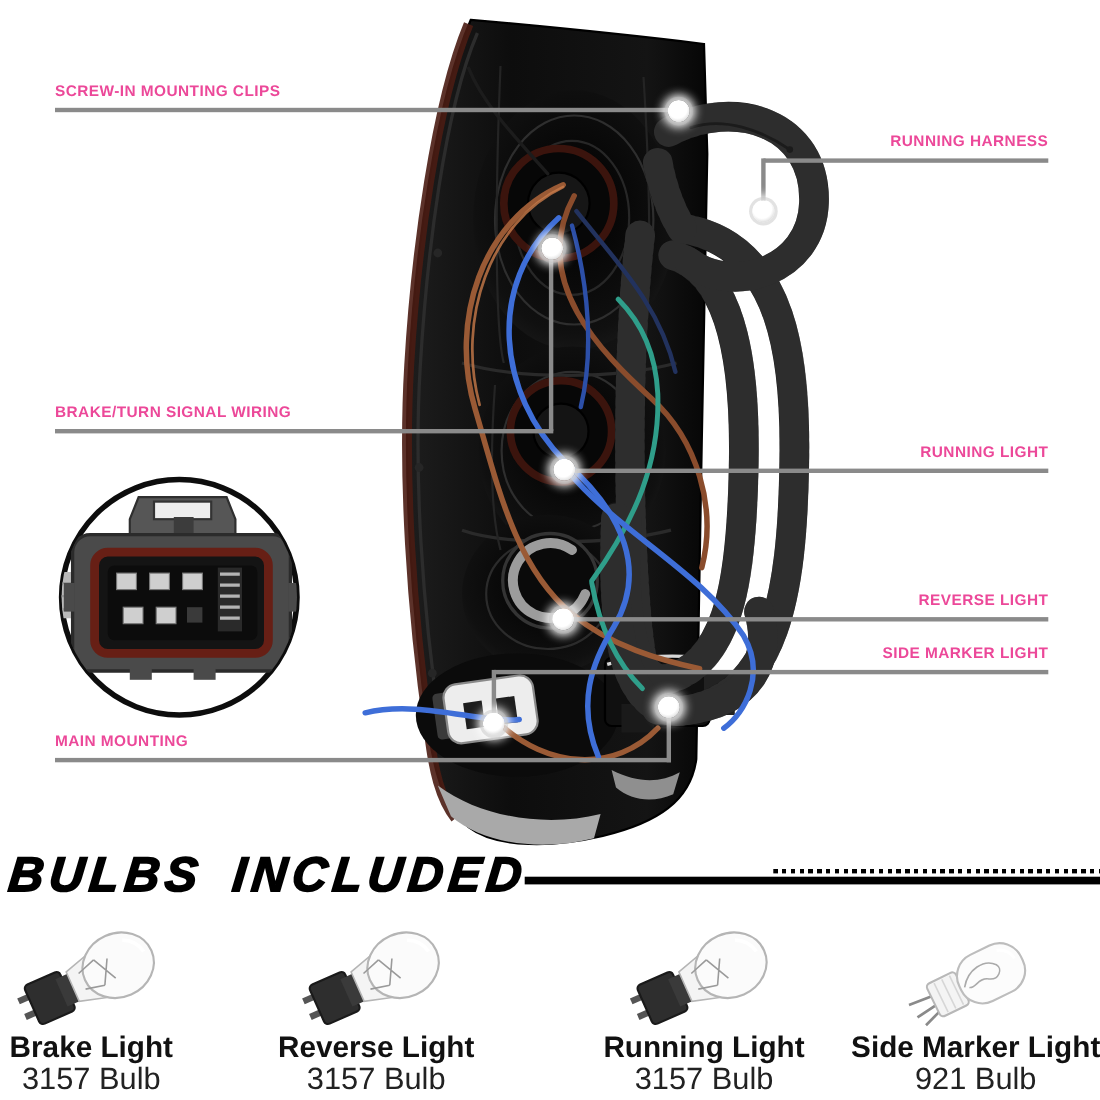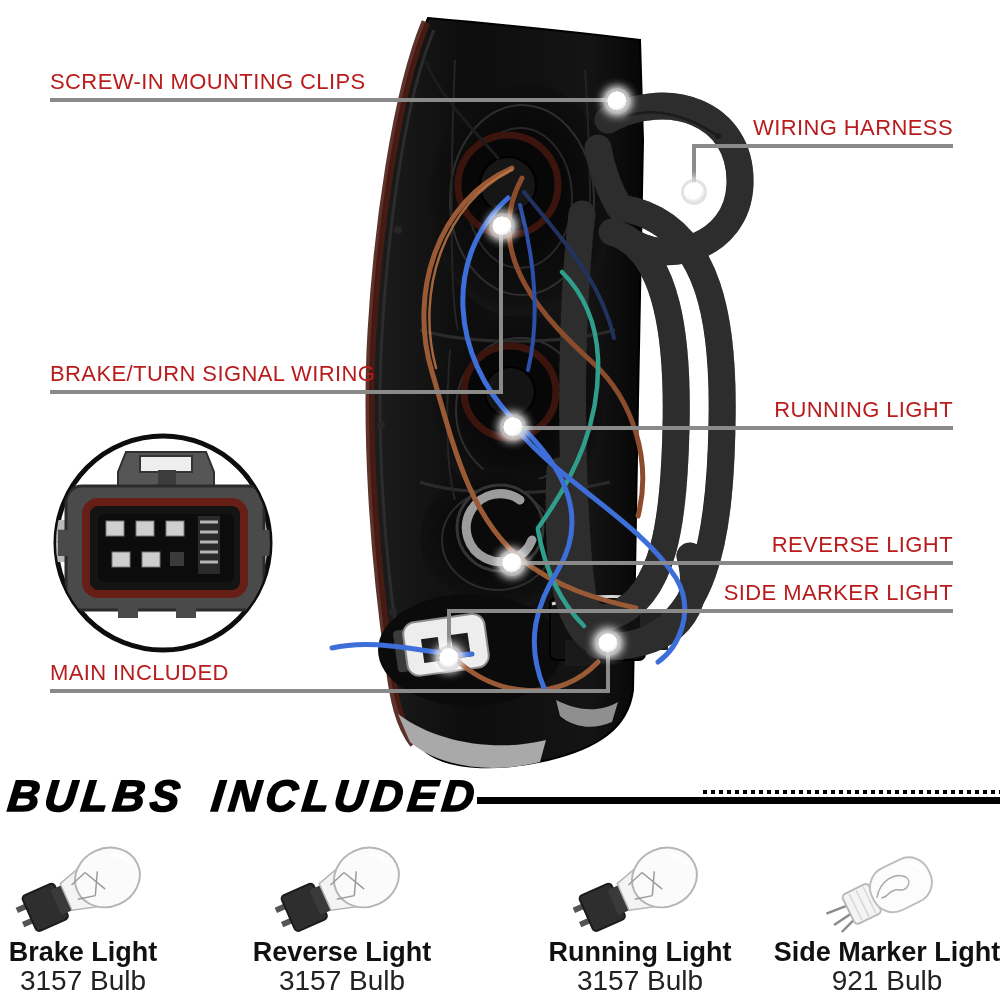--- a/index.html
+++ b/index.html
@@ -11,22 +11,22 @@
   .hline,.vline{position:absolute;background:#8a8a8a;z-index:3;}
   .hline{height:4px;}
   .vline{width:4px;}
   .dot{
     position:absolute;width:20px;height:20px;border-radius:50%;
     background:radial-gradient(circle at 45% 40%, #ffffff 0 52%, #f2f2f2 62%, #d9d9d9 78%, rgba(255,255,255,0) 80%);
     box-shadow:0 0 0 3px rgba(190,190,190,.45), 0 0 9px 5px rgba(255,255,255,.95);
     z-index:4;
   }
   .lbl{
-    position:absolute;z-index:5;font-size:22px;line-height:26px;color:#b91c1c;
-    letter-spacing:.4px;white-space:nowrap;
+    position:absolute;z-index:5;font-size:14px;line-height:26px;color:#ec4899;
+    letter-spacing:.4px;white-space:nowrap;font-weight:bold;
   }
   .heading{
     position:absolute;left:8px;top:774px;z-index:5;color:#000;
     font-size:44px;line-height:44px;font-weight:bold;font-style:italic;
     letter-spacing:5px;word-spacing:10px;transform:skewX(-6deg);
     -webkit-text-stroke:1.6px #000;white-space:nowrap;
   }
   .heading-bar{position:absolute;left:477px;top:797px;width:523px;height:7px;background:#000;z-index:4;}
   .heading-dots{
     position:absolute;left:703px;top:790px;width:297px;height:4px;z-index:4;
@@ -178,21 +178,21 @@
   <div>
     <div class="hline" style="left:50px;top:98px;width:560px"></div>
     <div class="dot" style="left:607px;top:91px"></div>
     <div class="lbl" style="left:50px;top:69px">SCREW-IN MOUNTING CLIPS</div>
   </div>
 
   <div>
     <div class="hline" style="left:694px;top:144px;width:259px"></div>
     <div class="vline" style="left:692px;top:144px;height:42px"></div>
     <div class="dot" style="left:684px;top:182px"></div>
-    <div class="lbl" style="right:47px;top:115px">WIRING HARNESS</div>
+    <div class="lbl" style="right:47px;top:115px">RUNNING HARNESS</div>
   </div>
 
   <div>
     <div class="hline" style="left:50px;top:390px;width:453px"></div>
     <div class="vline" style="left:499px;top:232px;height:160px"></div>
     <div class="dot" style="left:492px;top:216px"></div>
     <div class="lbl" style="left:50px;top:361px">BRAKE/TURN SIGNAL WIRING</div>
   </div>
 
   <div>
@@ -211,21 +211,21 @@
     <div class="hline" style="left:449px;top:609px;width:504px"></div>
     <div class="vline" style="left:447px;top:609px;height:42px"></div>
     <div class="dot" style="left:439px;top:648px"></div>
     <div class="lbl" style="right:47px;top:580px">SIDE MARKER LIGHT</div>
   </div>
 
   <div>
     <div class="hline" style="left:50px;top:689px;width:560px"></div>
     <div class="vline" style="left:606px;top:650px;height:43px"></div>
     <div class="dot" style="left:598px;top:633px"></div>
-    <div class="lbl" style="left:50px;top:660px">MAIN INCLUDED</div>
+    <div class="lbl" style="left:50px;top:660px">MAIN MOUNTING</div>
   </div>
 
   <div class="heading">BULBS INCLUDED</div>
   <div class="heading-dots"></div>
   <div class="heading-bar"></div>
 
   <div class="bulb-col" style="left:-32px">
     <div class="art">
       <svg width="150" height="102" viewBox="0 0 150 105">
         <g transform="rotate(-24 75 55)">

